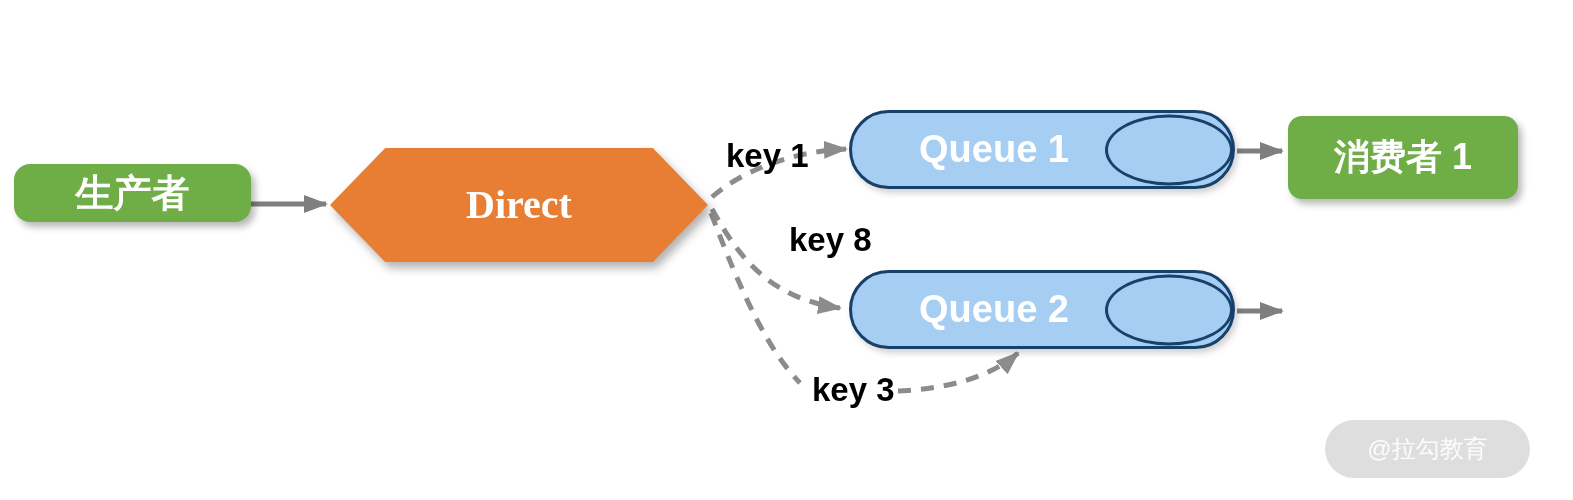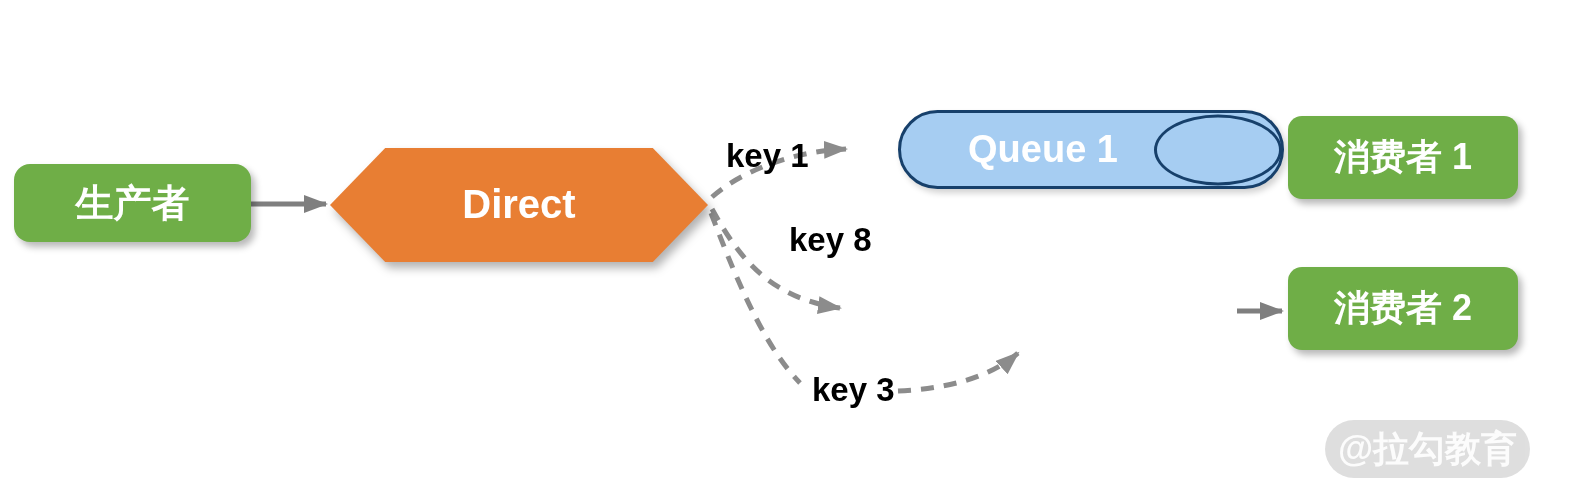--- a/index.html
+++ b/index.html
@@ -26,21 +26,21 @@
   .dashed-line { stroke: var(--dashed-gray); stroke-width: 5; fill: none; stroke-dasharray: 13 10; }
   .arrowhead-solid { fill: var(--arrow-gray); }
   .arrowhead-dashed { fill: var(--dashed-gray); }
 
   .node {
     position: absolute;
     display: flex; align-items: center; justify-content: center;
     color: #fff; font-weight: bold; text-align: center;
   }
   .producer-box {
-    left: 14px; top: 164px; width: 237px; height: 78px;
+    left: 14px; top: 164px; width: 237px; height: 58px;
     background: var(--producer-green); border-radius: 16px;
     font-size: 38px;
     box-shadow: 4px 5px 7px rgba(0,0,0,0.28);
   }
   .consumer-box {
     left: 1288px; width: 230px; height: 83px;
     background: var(--producer-green); border-radius: 14px;
     font-size: 36px;
     box-shadow: 4px 5px 7px rgba(0,0,0,0.28);
   }
@@ -52,25 +52,25 @@
     filter: drop-shadow(4px 6px 5px rgba(0,0,0,0.30));
   }
   .hex {
     position: absolute; inset: 0;
     background: var(--exchange-orange);
     clip-path: polygon(0 50%, 14.6% 0, 85.4% 0, 100% 50%, 85.4% 100%, 14.6% 100%);
   }
   .hex-label {
     position: absolute; inset: 0;
     display: flex; flex-direction: column; align-items: center; justify-content: center;
-    color: #fff; font-weight: bold; font-size: 40px; line-height: 1.14;
+    color: #fff; font-weight: bold; font-size: 40px; line-height: 1.14; font-family: Liberation Serif, serif;
   }
 
   .queue-pill {
-    position: absolute; left: 898px; width: 386px; height: 79px;
+    position: absolute; left: 849px; width: 386px; height: 79px;
     background: var(--queue-fill);
     border: 3px solid var(--queue-border);
     border-radius: 40px;
     box-shadow: 3px 4px 6px rgba(0,0,0,0.18);
   }
   .queue-1 { top: 110px; }
   .queue-2 { top: 270px; }
   .queue-label {
     position: absolute; left: 0; right: 96px; top: 0; bottom: 0;
     display: flex; align-items: center; justify-content: center;
@@ -89,21 +89,21 @@
     font-weight: bold; font-size: 33px; white-space: nowrap;
   }
   .key-1 { left: 726px; top: 137px; }
   .key-2 { left: 789px; top: 221px; }
   .key-3 { left: 812px; top: 371px; }
 
   .watermark {
     position: absolute; left: 1325px; top: 420px; width: 205px; height: 58px;
     background: var(--watermark-bg); border-radius: 29px;
     display: flex; align-items: center; justify-content: center;
-    color: rgba(255,255,255,0.92); font-weight: bold; font-size: 36px;
+    color: rgba(255,255,255,0.92); font-weight: normal; font-size: 24px;
     opacity: 0.85;
   }
 </style>
 </head>
 <body>
 
 <div class="canvas">
 
   <svg class="connectors" viewBox="0 0 1573 500">
     <defs>
@@ -136,24 +136,25 @@
 
   <div class="key-label key-1">key 1</div>
   <div class="key-label key-2">key 8</div>
   <div class="key-label key-3">key 3</div>
 
   <div class="queue-pill queue-1">
     <div class="queue-label">Queue 1</div>
     <div class="queue-ellipse"></div>
   </div>
 
+  <div class="queue-pill queue-2">
+    <div class="queue-label">Queue 2</div>
+    <div class="queue-ellipse"></div>
+  </div>
 
   <div class="node consumer-box consumer-1">
     <span>消费者 1</span>
   </div>
 
-  <div class="node consumer-box consumer-2">
-    <span>消费者 2</span>
-  </div>
 
   <div class="watermark">@拉勾教育</div>
 
 </div>
 
 </body></html>

